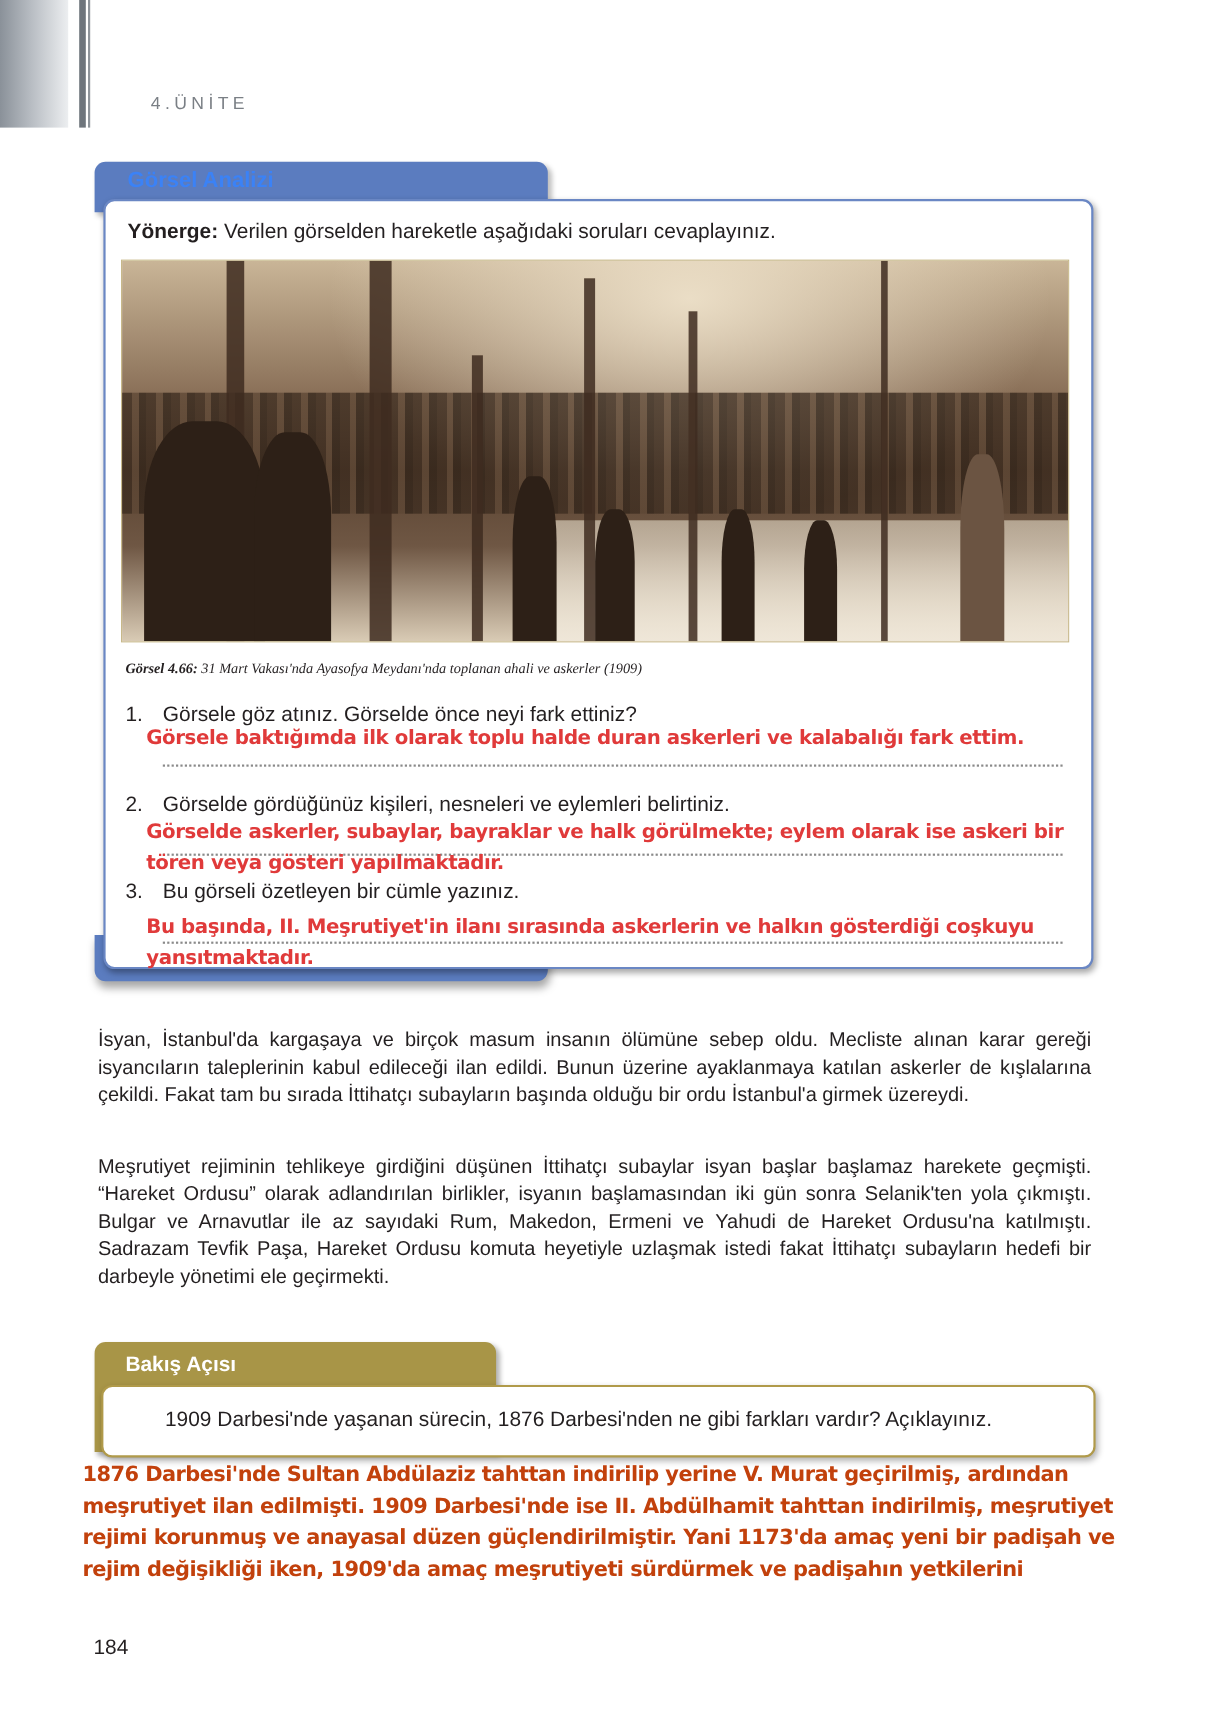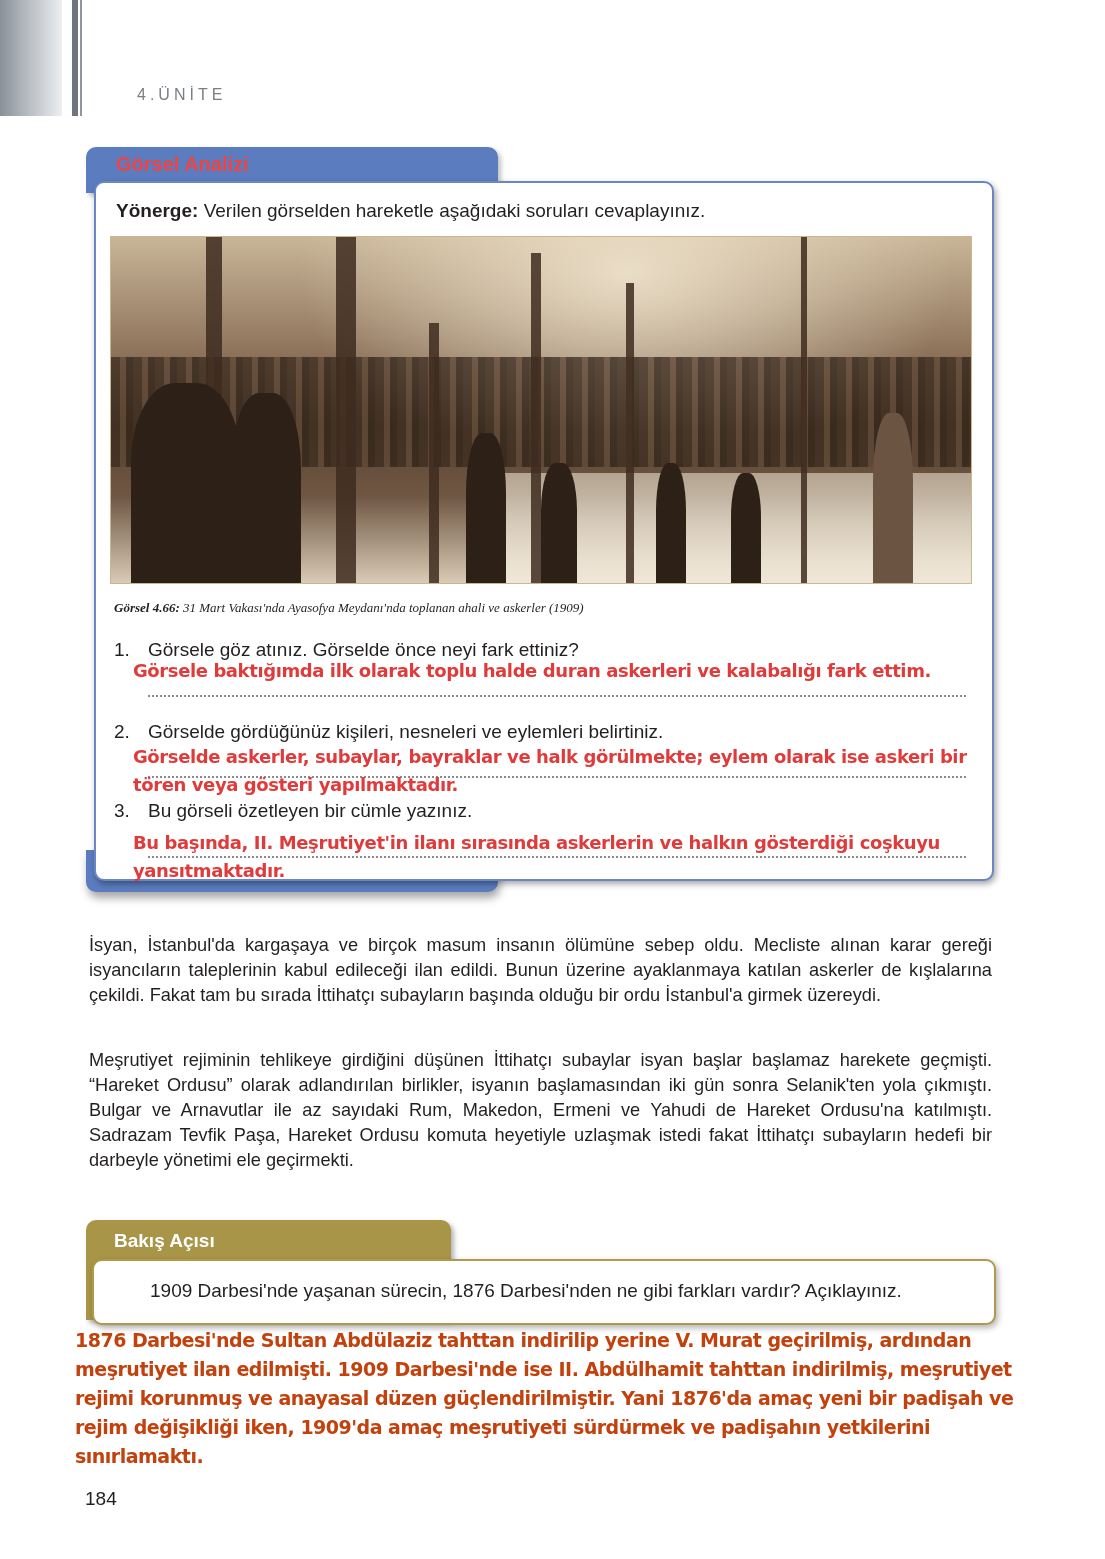--- a/index.html
+++ b/index.html
@@ -9,21 +9,21 @@
   
   .corner-grad { position: absolute; left: 0; top: 0; width: 62px; height: 116px;
     background: linear-gradient(to right, #8a9199 0%, #b7bcc2 45%, #eceef0 100%); }
   .bar-thick { position: absolute; left: 72px; top: 0; width: 6px; height: 116px; background: #6e757c; }
   .bar-thin { position: absolute; left: 80px; top: 0; width: 2px; height: 116px; background: #8f959b; }
   .unit-label { position: absolute; left: 92px; top: 86px; font-size: 16px; letter-spacing: 4px; color: #7a7f85; margin-left: 45px; }
 
   
   .ga-tab { position: absolute; left: 86px; top: 147px; width: 412px; height: 46px;
     background: #5b7cbf; border-radius: 10px 10px 0 0; box-shadow: 3px 3px 5px rgba(0,0,0,0.25); }
-  .ga-tab-label { position: absolute; left: 116px; top: 153px; color: #ef4444; font-weight: bold; font-size: 20px; }
+  .ga-tab-label { position: absolute; left: 116px; top: 153px; color: #3b82f6; font-weight: bold; font-size: 20px; }
   .ga-back { position: absolute; left: 86px; top: 850px; width: 412px; height: 42px;
     background: #5b7cbf; border-radius: 0 0 10px 10px; box-shadow: 2px 6px 8px rgba(0,0,0,0.35); }
   .ga-card { position: absolute; left: 94px; top: 181px; width: 896px; height: 696px;
     background: #ffffff; border: 2px solid #6a87c4; border-radius: 10px;
     box-shadow: 2px 3px 6px rgba(0,0,0,0.35); }
   .instruction { position: absolute; left: 116px; top: 200px; font-size: 19px; }
   .instruction b { font-weight: bold; }
 
   .photo { position: absolute; left: 110px; top: 236px; width: 860px; height: 346px;
     border: 1px solid #c8b98a; overflow: hidden;
@@ -130,18 +130,17 @@
 <div class="para" style="top:1048px;">Meşrutiyet rejiminin tehlikeye girdiğini düşünen İttihatçı subaylar isyan başlar başlamaz harekete geçmişti. “Hareket Ordusu” olarak adlandırılan birlikler, isyanın başlamasından iki gün sonra Selanik'ten yola çıkmıştı. Bulgar ve Arnavutlar ile az sayıdaki Rum, Makedon, Ermeni ve Yahudi de Hareket Ordusu'na katılmıştı. Sadrazam Tevfik Paşa, Hareket Ordusu komuta heyetiyle uzlaşmak istedi fakat İttihatçı subayların hedefi bir darbeyle yönetimi ele geçirmekti.</div>
 
 <div class="ba-tab"></div>
 <div class="ba-tab-label">Bakış Açısı</div>
 <div class="ba-card"></div>
 <div class="ba-question">1909 Darbesi'nde yaşanan sürecin, 1876 Darbesi'nden ne gibi farkları vardır? Açıklayınız.</div>
 
 <div class="big-ans">
   <div> 1876 Darbesi'nde Sultan Abdülaziz tahttan indirilip yerine V. Murat geçirilmiş, ardından</div>
   <div>meşrutiyet ilan edilmişti. 1909 Darbesi'nde ise II. Abdülhamit tahttan indirilmiş, meşrutiyet</div>
-  <div>rejimi korunmuş ve anayasal düzen güçlendirilmiştir. Yani 1876'da amaç yeni bir padişah ve</div>
+  <div>rejimi korunmuş ve anayasal düzen güçlendirilmiştir. Yani 1173'da amaç yeni bir padişah ve</div>
   <div>rejim değişikliği iken, 1909'da amaç meşrutiyeti sürdürmek ve padişahın yetkilerini</div>
-  <div>sınırlamaktı.</div>
 </div>
 
 <div class="page-num">184</div>
 
 </body></html>

